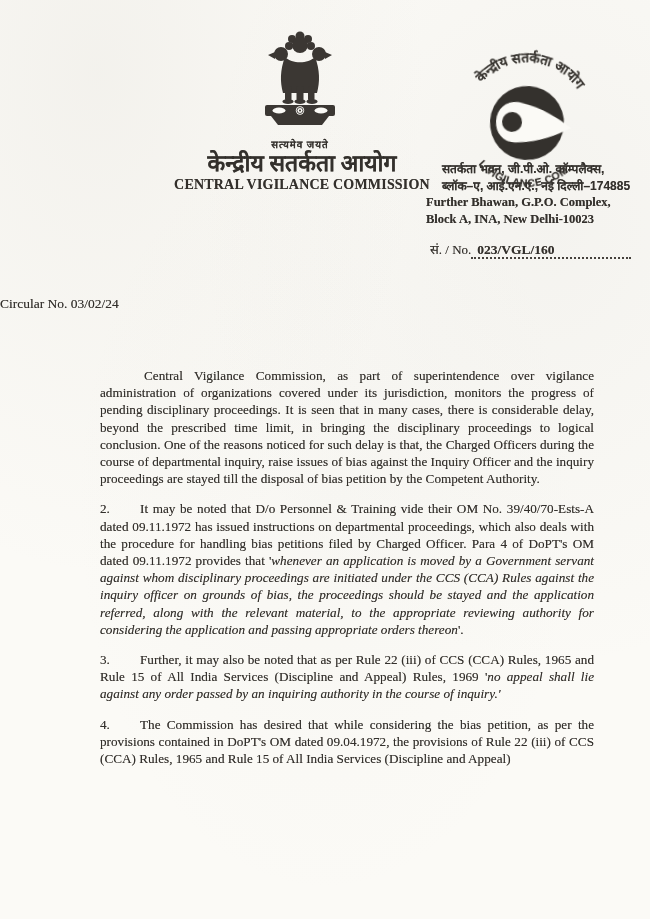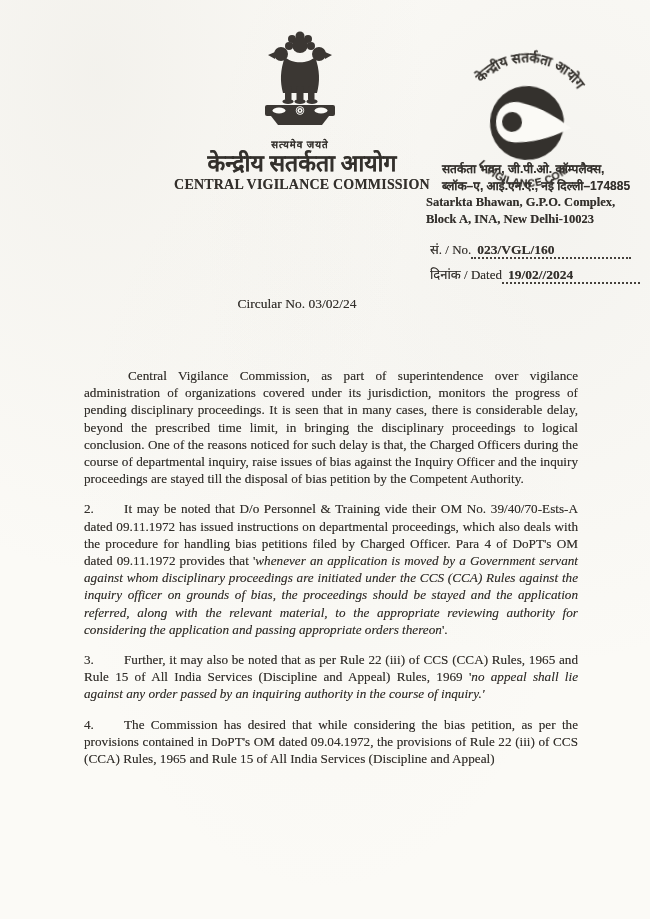--- a/index.html
+++ b/index.html
@@ -48,28 +48,28 @@
     font-size: 13.5px;
     padding: 0 4px 0 6px;
     line-height: 14px;
   }
   .ref-no { top: 240px; }
   .ref-no .dotted-val { width: 150px; }
   .ref-date { top: 265px; }
   .ref-date .dotted-val { width: 128px; }
 
   
-  .circular-no { position: absolute; left: 0; top: 296px; width: 594px; text-align: center; font-size: 13.5px; }
+  .circular-no { position: absolute; left: 0; top: 296px; width: 594px; text-align: left; font-size: 13.5px; }
 
   
   .subject { position: absolute; left: 84px; top: 324px; width: 500px; font-size: 13.5px; font-weight: bold; }
   .subject .subject-label { display: inline-block; margin-right: 14px; }
 
   
-  .bodytext { position: absolute; left: 84px; top: 367px; width: 494px; font-size: 13.2px; line-height: 17.2px; text-align: justify; }
+  .bodytext { position: absolute; left: 100px; top: 367px; width: 494px; font-size: 13.2px; line-height: 17.2px; text-align: justify; }
   .bodytext p { margin: 0 0 13px 0; }
   .bodytext p.indent { text-indent: 44px; }
   .pnum { display: inline-block; width: 40px; text-indent: 0; }
   .ital { font-style: italic; }
 </style>
 </head>
 <body>
 
 <div class="page">
 
@@ -134,31 +134,28 @@
   </div>
 
   <div class="org-heading">
     <div class="org-hi">केन्द्रीय सतर्कता आयोग</div>
     <div class="org-en">CENTRAL VIGILANCE COMMISSION</div>
   </div>
 
   <div class="address">
     <div class="hi">सतर्कता भवन, जी.पी.ओ. कॉम्पलैक्स,</div>
     <div class="hi">ब्लॉक–ए, आई.एन.ए., नई दिल्ली–174885</div>
-    <div>Satarkta Bhawan, G.P.O. Complex,</div>
+    <div>Further Bhawan, G.P.O. Complex,</div>
     <div>Block A, INA, New Delhi-10023</div>
   </div>
 
   <div class="refline ref-no">
     <span class="lbl">सं. / No.</span><span class="dotted-val">023/VGL/160</span>
   </div>
 
-  <div class="refline ref-date">
-    <span class="lbl">दिनांक / Dated</span><span class="dotted-val">19/02//2024</span>
-  </div>
 
   <div class="circular-no">Circular No. 03/02/24</div>
 
 
   <div class="bodytext">
       <p class="indent"><span>Central Vigilance Commission, as part of superintendence over vigilance administration of organizations covered under its jurisdiction, monitors the progress of pending disciplinary proceedings. It is seen that in many cases, there is considerable delay, beyond the prescribed time limit, in bringing the disciplinary proceedings to logical conclusion. One of the reasons noticed for such delay is that, the Charged Officers during the course of departmental inquiry, raise issues of bias against the Inquiry Officer and the inquiry proceedings are stayed till the disposal of bias petition by the Competent Authority.</span></p>
       <p class=""><span class="pnum">2.</span><span>It may be noted that D/o Personnel &amp; Training vide their OM No. 39/40/70-Ests-A dated 09.11.1972 has issued instructions on departmental proceedings, which also deals with the procedure for handling bias petitions filed by Charged Officer. Para 4 of DoPT's OM dated 09.11.1972 provides that '</span><span class="ital">whenever an application is moved by a Government servant against whom disciplinary proceedings are initiated under the CCS (CCA) Rules against the inquiry officer on grounds of bias, the proceedings should be stayed and the application referred, along with the relevant material, to the appropriate reviewing authority for considering the application and passing appropriate orders thereon</span><span>'.</span></p>
       <p class=""><span class="pnum">3.</span><span>Further, it may also be noted that as per Rule 22 (iii) of CCS (CCA) Rules, 1965 and Rule 15 of All India Services (Discipline and Appeal) Rules, 1969 '</span><span class="ital">no appeal shall lie against any order passed by an inquiring authority in the course of inquiry.'</span></p>
       <p class=""><span class="pnum">4.</span><span>The Commission has desired that while considering the bias petition, as per the provisions contained in DoPT's OM dated 09.04.1972, the provisions of Rule 22 (iii) of CCS (CCA) Rules, 1965 and Rule 15 of All India Services (Discipline and Appeal)</span></p>
     </div>

